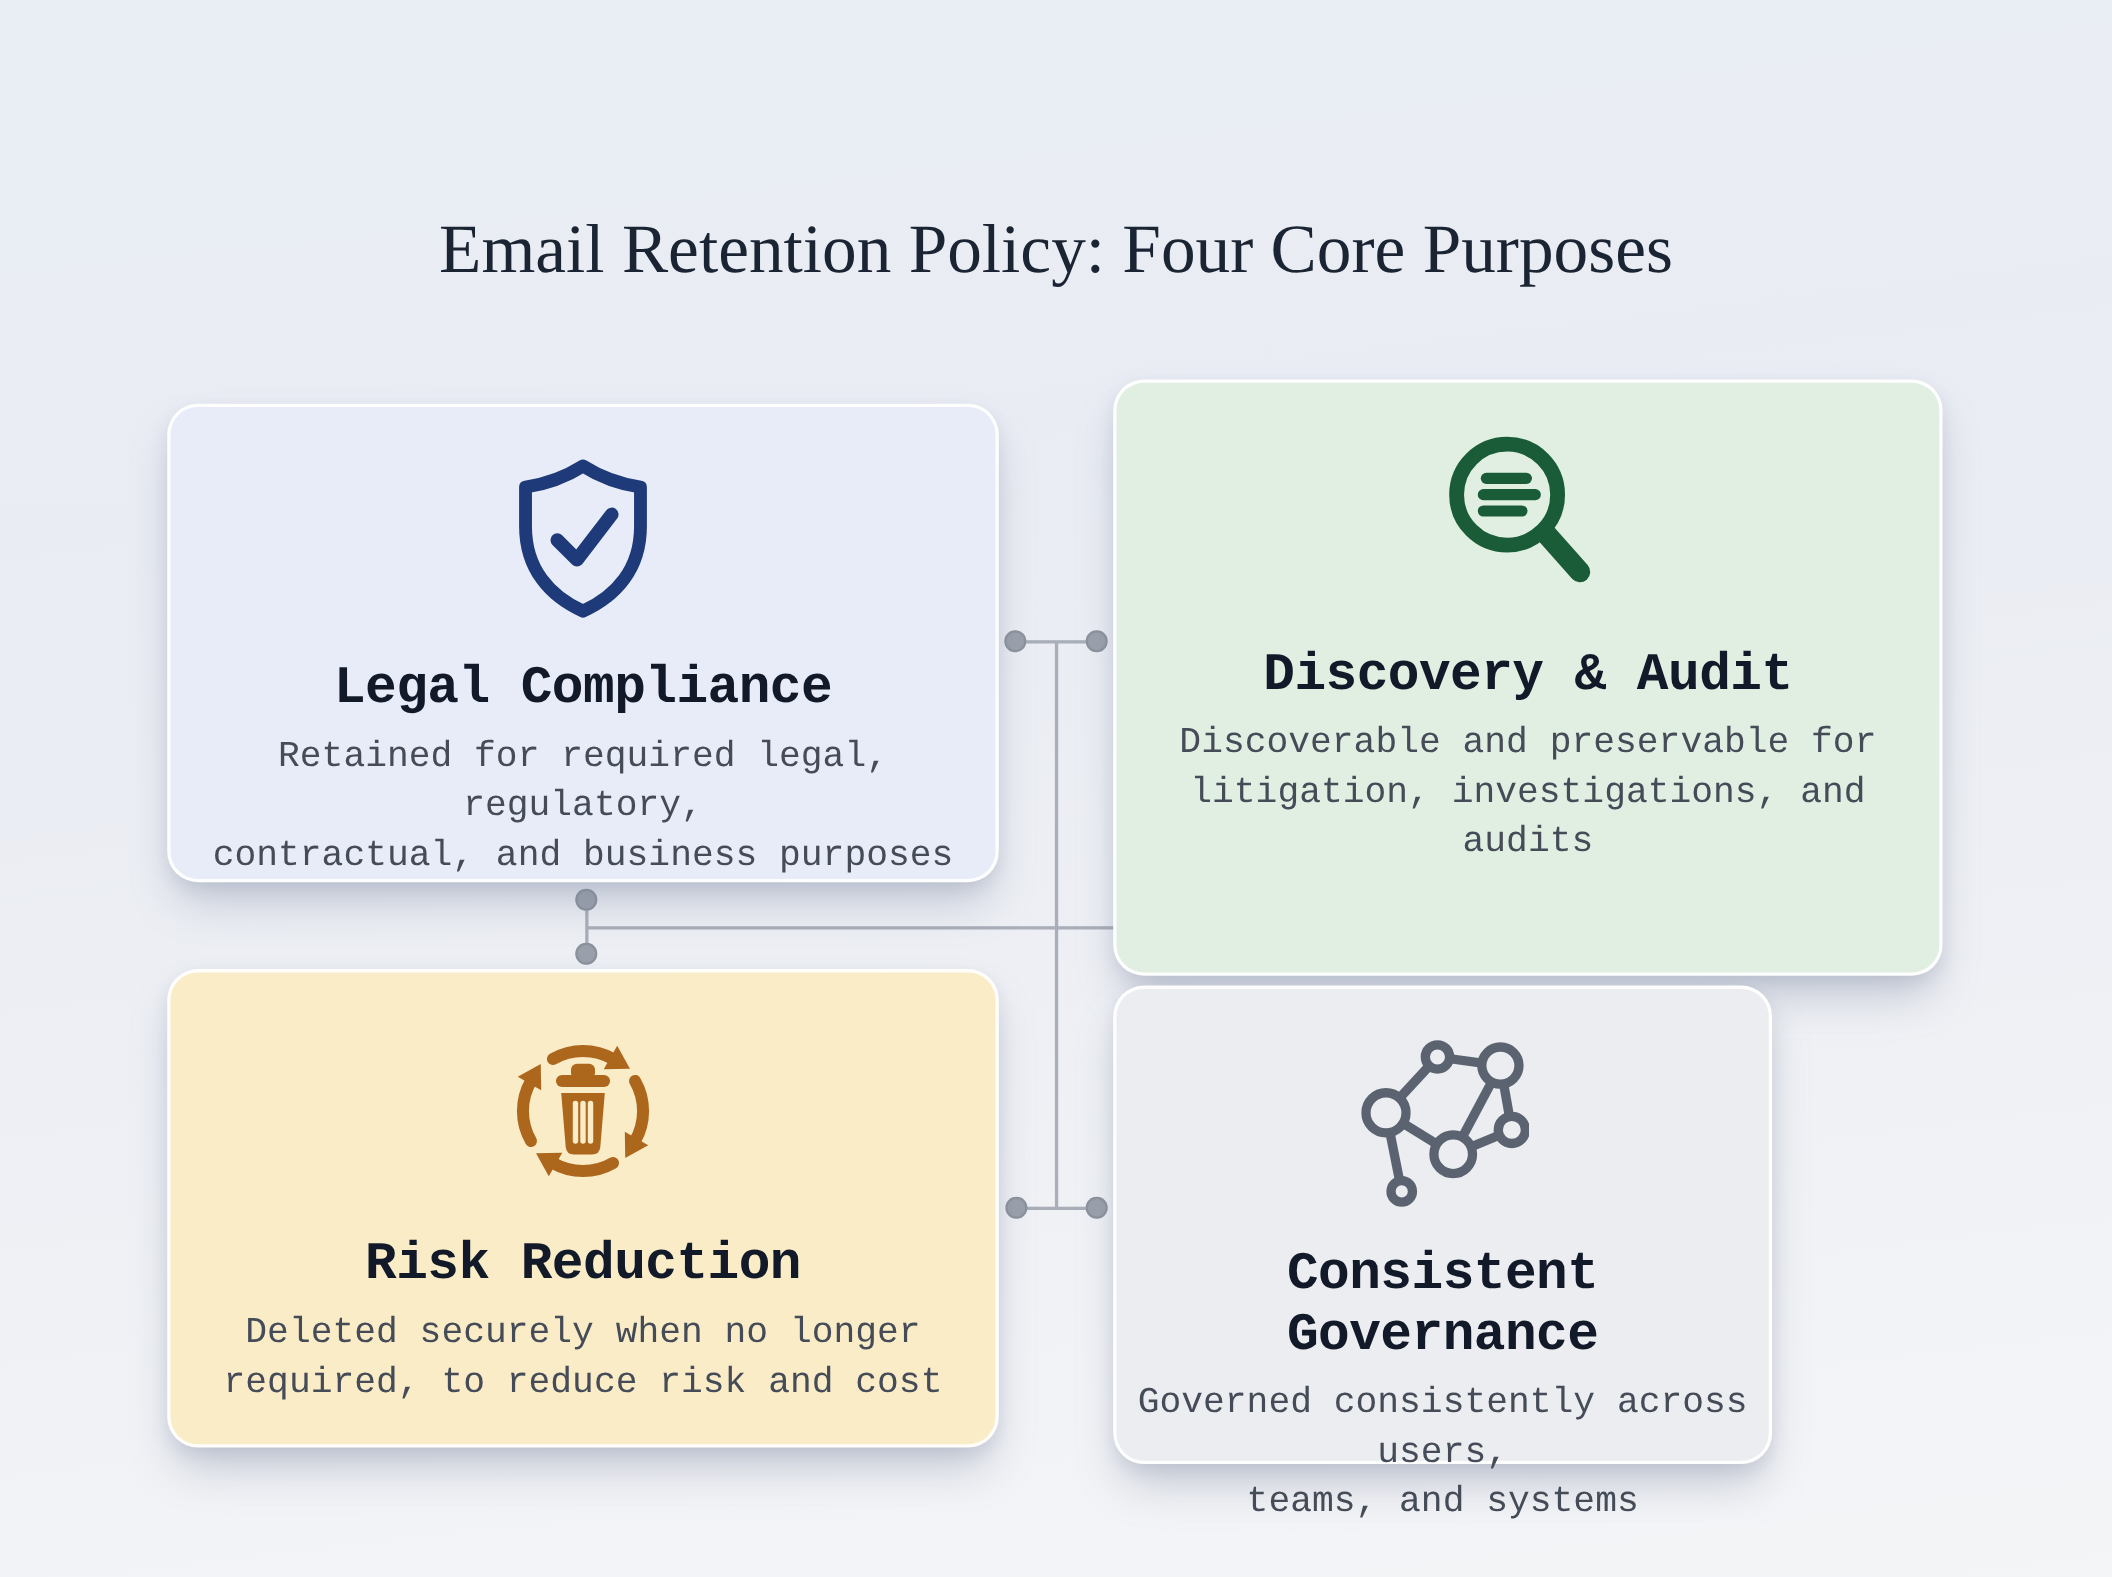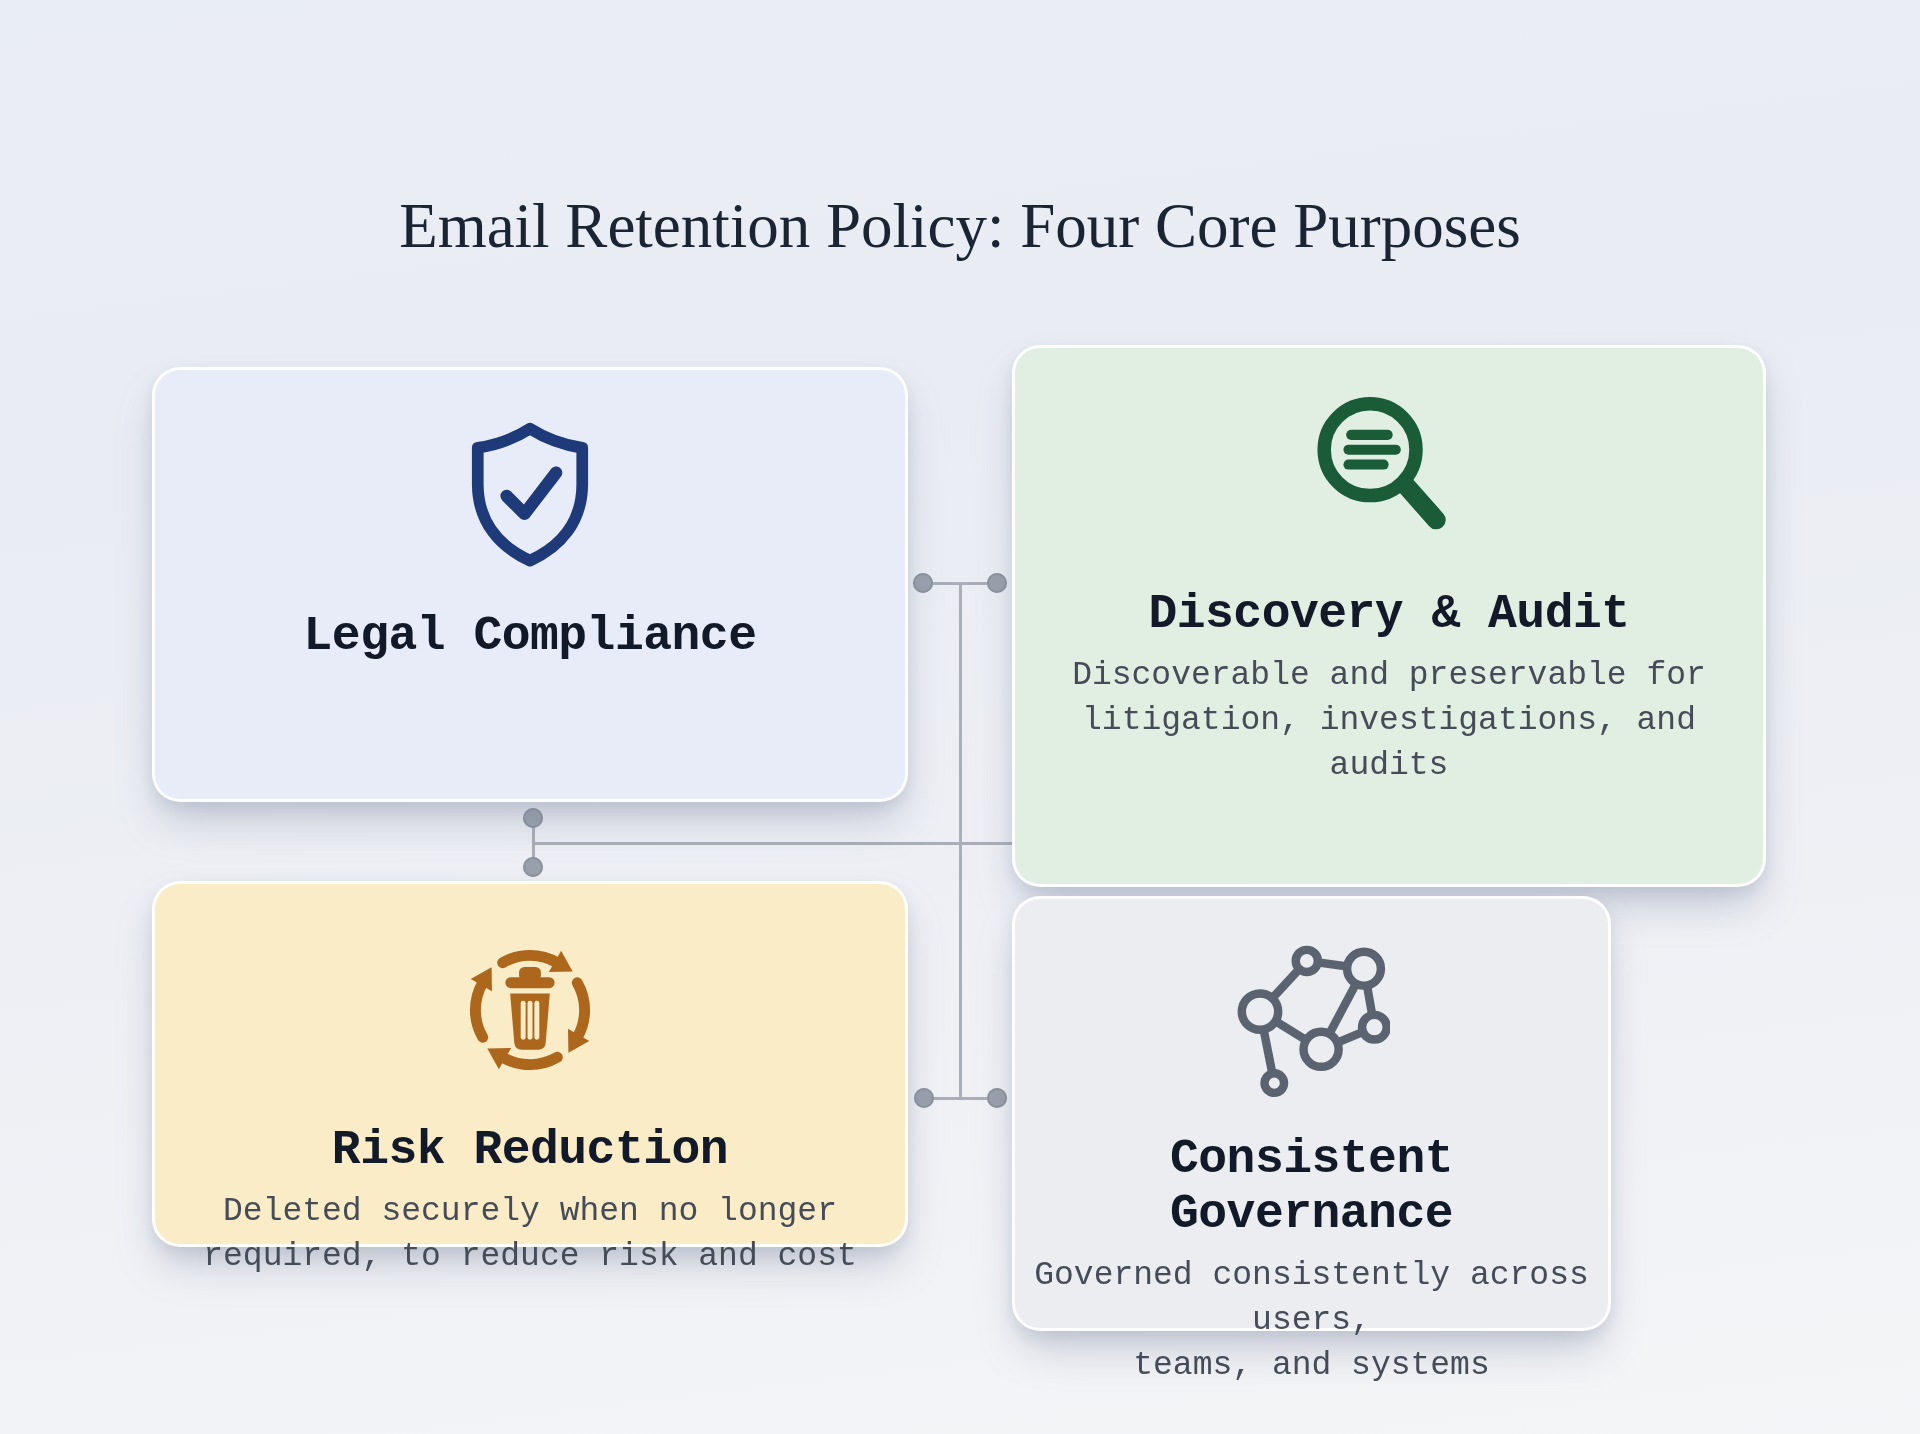--- a/index.html
+++ b/index.html
@@ -18,21 +18,21 @@
   }
 
   .card {
     position:absolute; box-sizing:border-box;
     border-radius:28px; border:3px solid rgba(255,255,255,0.92);
     box-shadow: 0 24px 40px -8px rgba(125,135,160,0.40), 0 6px 14px rgba(125,135,160,0.16);
     display:flex; flex-direction:column; align-items:center; padding-top:45px;font-family:Liberation Mono, monospace;
   }
   .card-legal      { left:152px;  top:367px; width:756px; height:435px; background:#e8ecf8; }
   .card-discovery  { left:1012px; top:345px; width:754px; height:542px; background:#e1efe3; }
-  .card-risk       { left:152px;  top:881px; width:756px; height:366px; background:#f9ecc7; }
+  .card-risk       { left:152px;  top:881px; width:756px; height:435px; background:#f9ecc7; }
   .card-governance { left:1012px; top:881px; width:599px; height:435px; background:#ebedf0;margin-top:15px; }
 
   .card-icon { height:162px; display:flex; align-items:center; justify-content:center; }
   .card-title {
     margin-top:32px; font-size:48px; font-weight:700;
     color:#121a29; letter-spacing:-0.5px; line-height:1.15; text-align:center;
   }
   .card-desc {
     margin-top:12px; font-size:33px; line-height:1.36; color:#454c58;
     text-align:center; white-space:pre-line;
@@ -70,20 +70,22 @@
   </div>
 
   <div class="card card-legal">
     <div class="card-icon">
       <svg width="132" height="152" viewBox="0 0 96 110" fill="none">
         <path d="M48 6 C37 13 23 18 10 20 L10 46 C10 74 26 92 48 102 C70 92 86 74 86 46 L86 20 C73 18 59 13 48 6 Z" stroke="#1e3a78" stroke-width="8.5" stroke-linejoin="round" stroke-linecap="round"></path>
         <path d="M31 55 L44 68 L67 38" stroke="#1e3a78" stroke-width="9" stroke-linecap="round" stroke-linejoin="round"></path>
       </svg>
     </div>
     <div class="card-title">Legal Compliance</div>
+    <div class="card-desc">Retained for required legal, regulatory,
+contractual, and business purposes</div>
   </div>
 
   <div class="card card-discovery">
     <div class="card-icon">
       <svg width="162" height="162" viewBox="0 0 120 120" fill="none">
         <circle cx="46" cy="42" r="34" stroke="#1a5c38" stroke-width="10"></circle>
         <path d="M32 31 H59" stroke="#1a5c38" stroke-width="7.5" stroke-linecap="round"></path>
         <path d="M30 42 H65" stroke="#1a5c38" stroke-width="7.5" stroke-linecap="round"></path>
         <path d="M30 53 H56" stroke="#1a5c38" stroke-width="7.5" stroke-linecap="round"></path>
         <path d="M72 68 L95 94" stroke="#1a5c38" stroke-width="14" stroke-linecap="round"></path>

